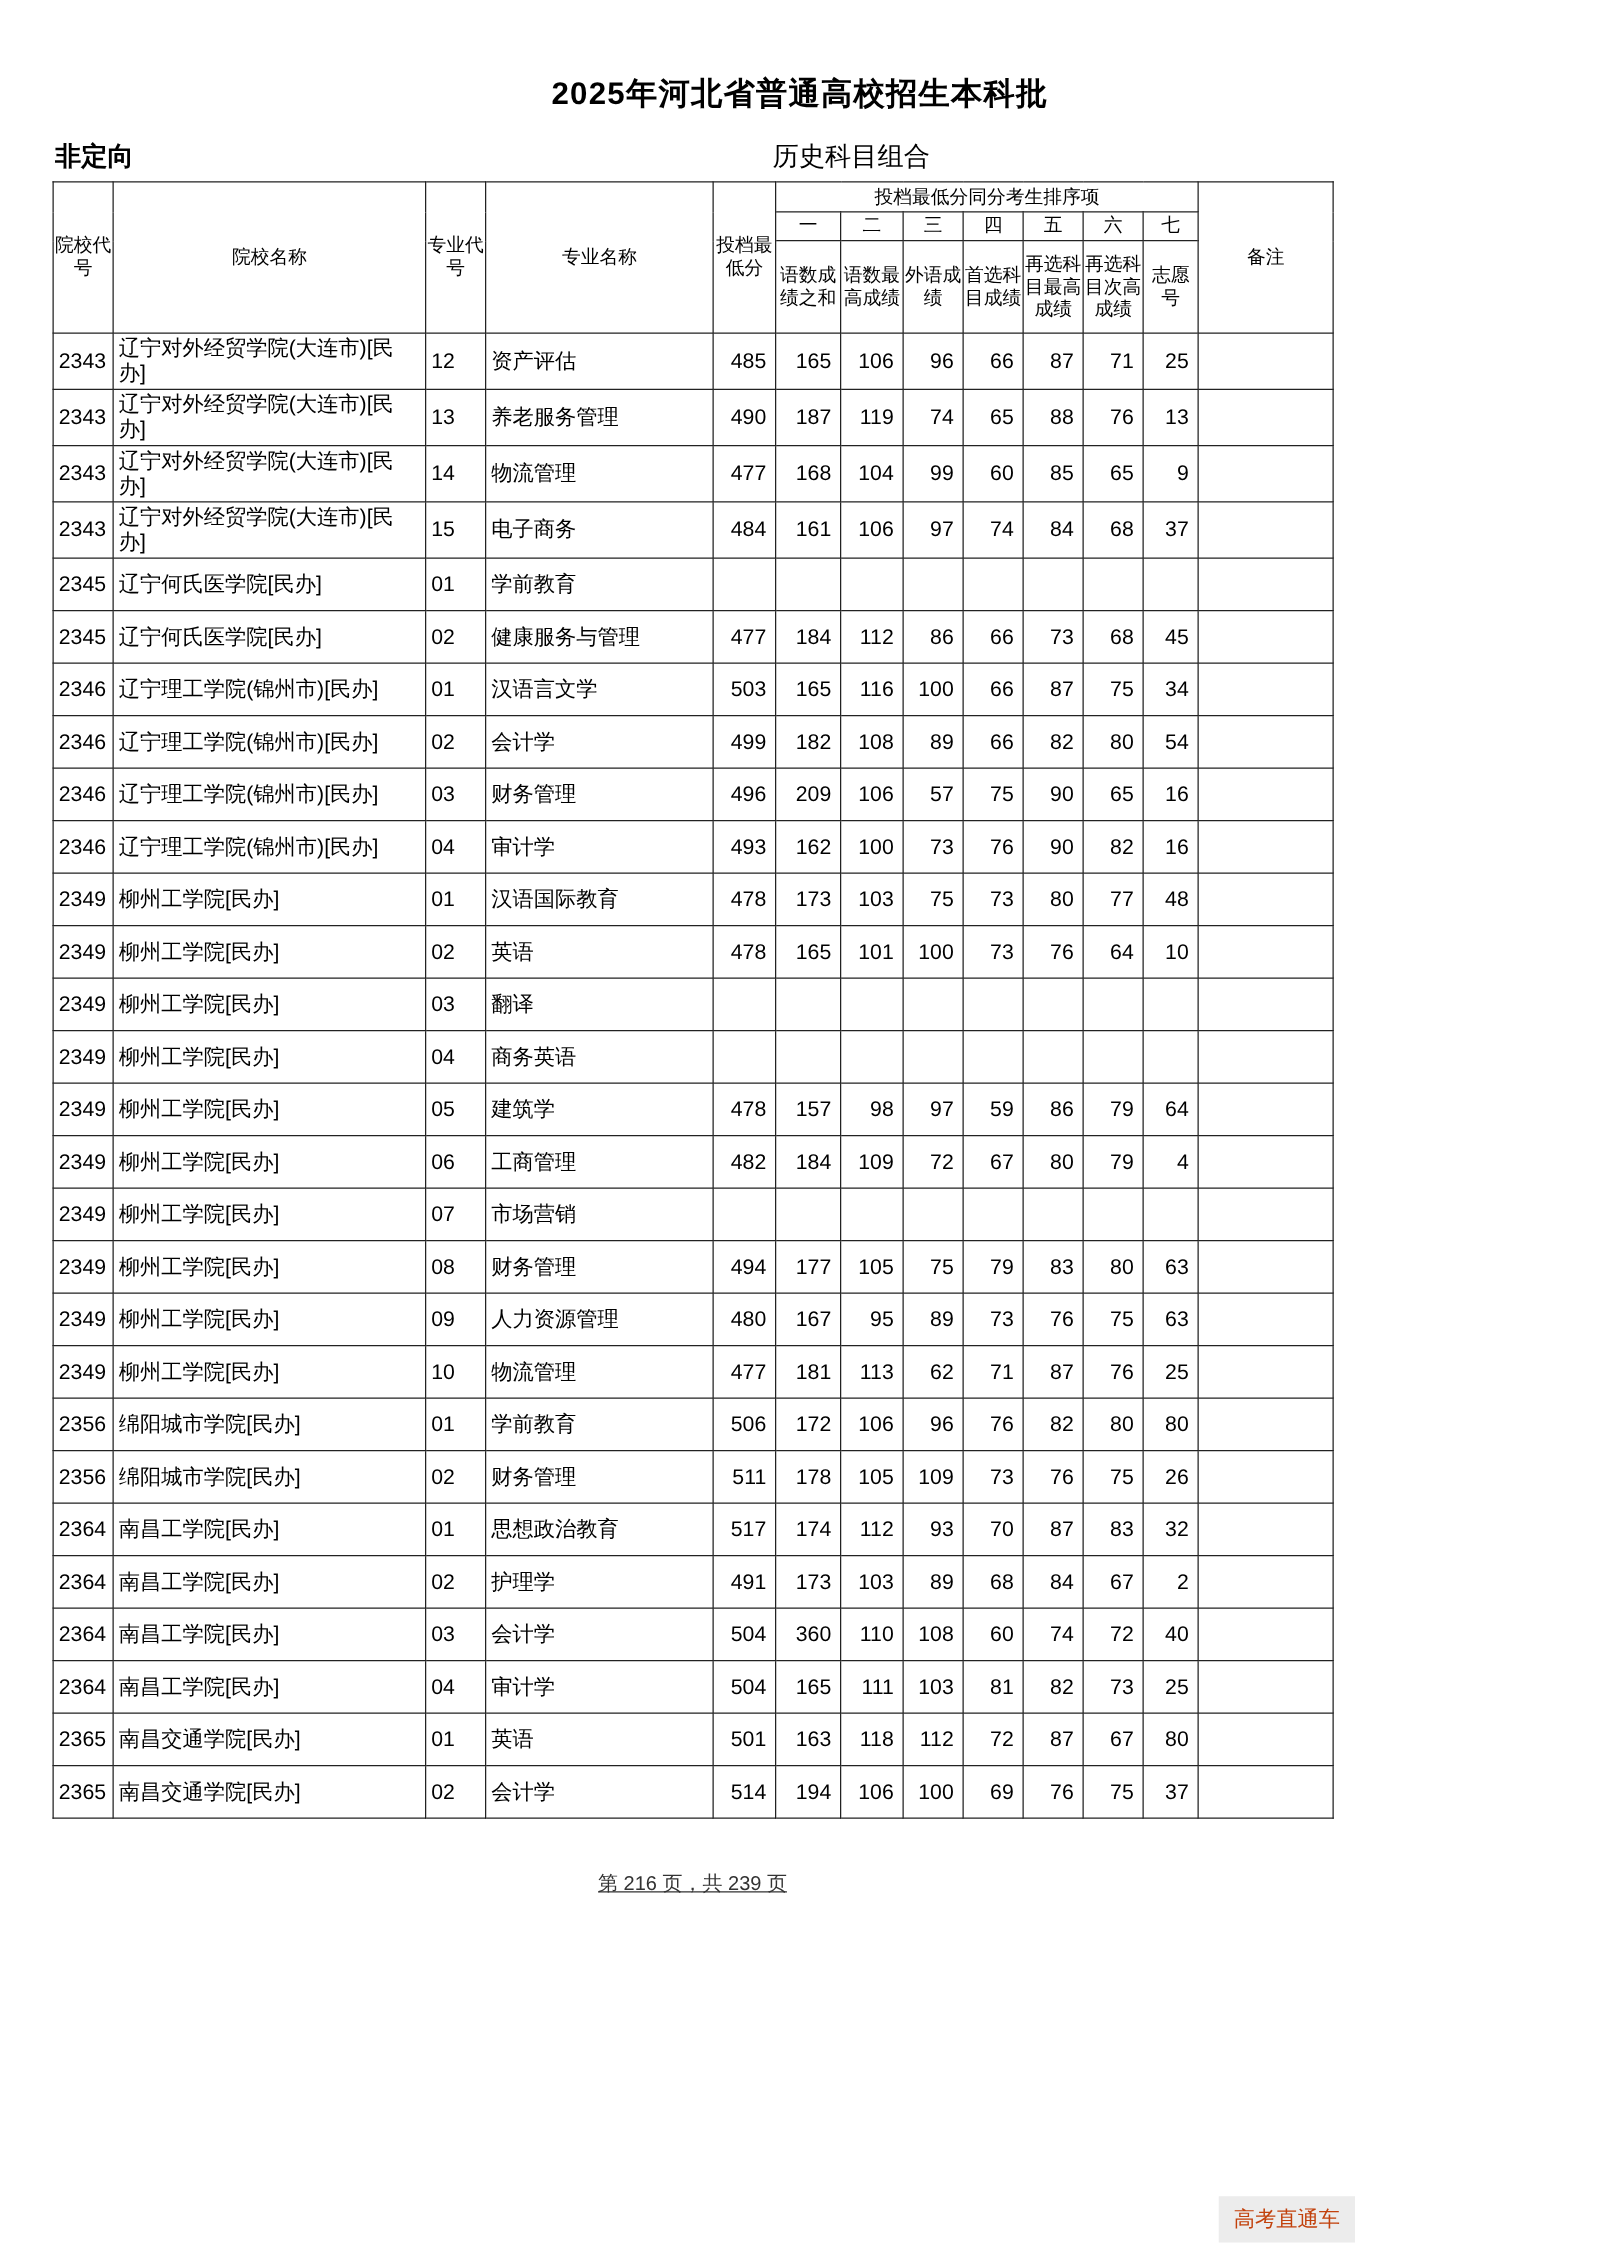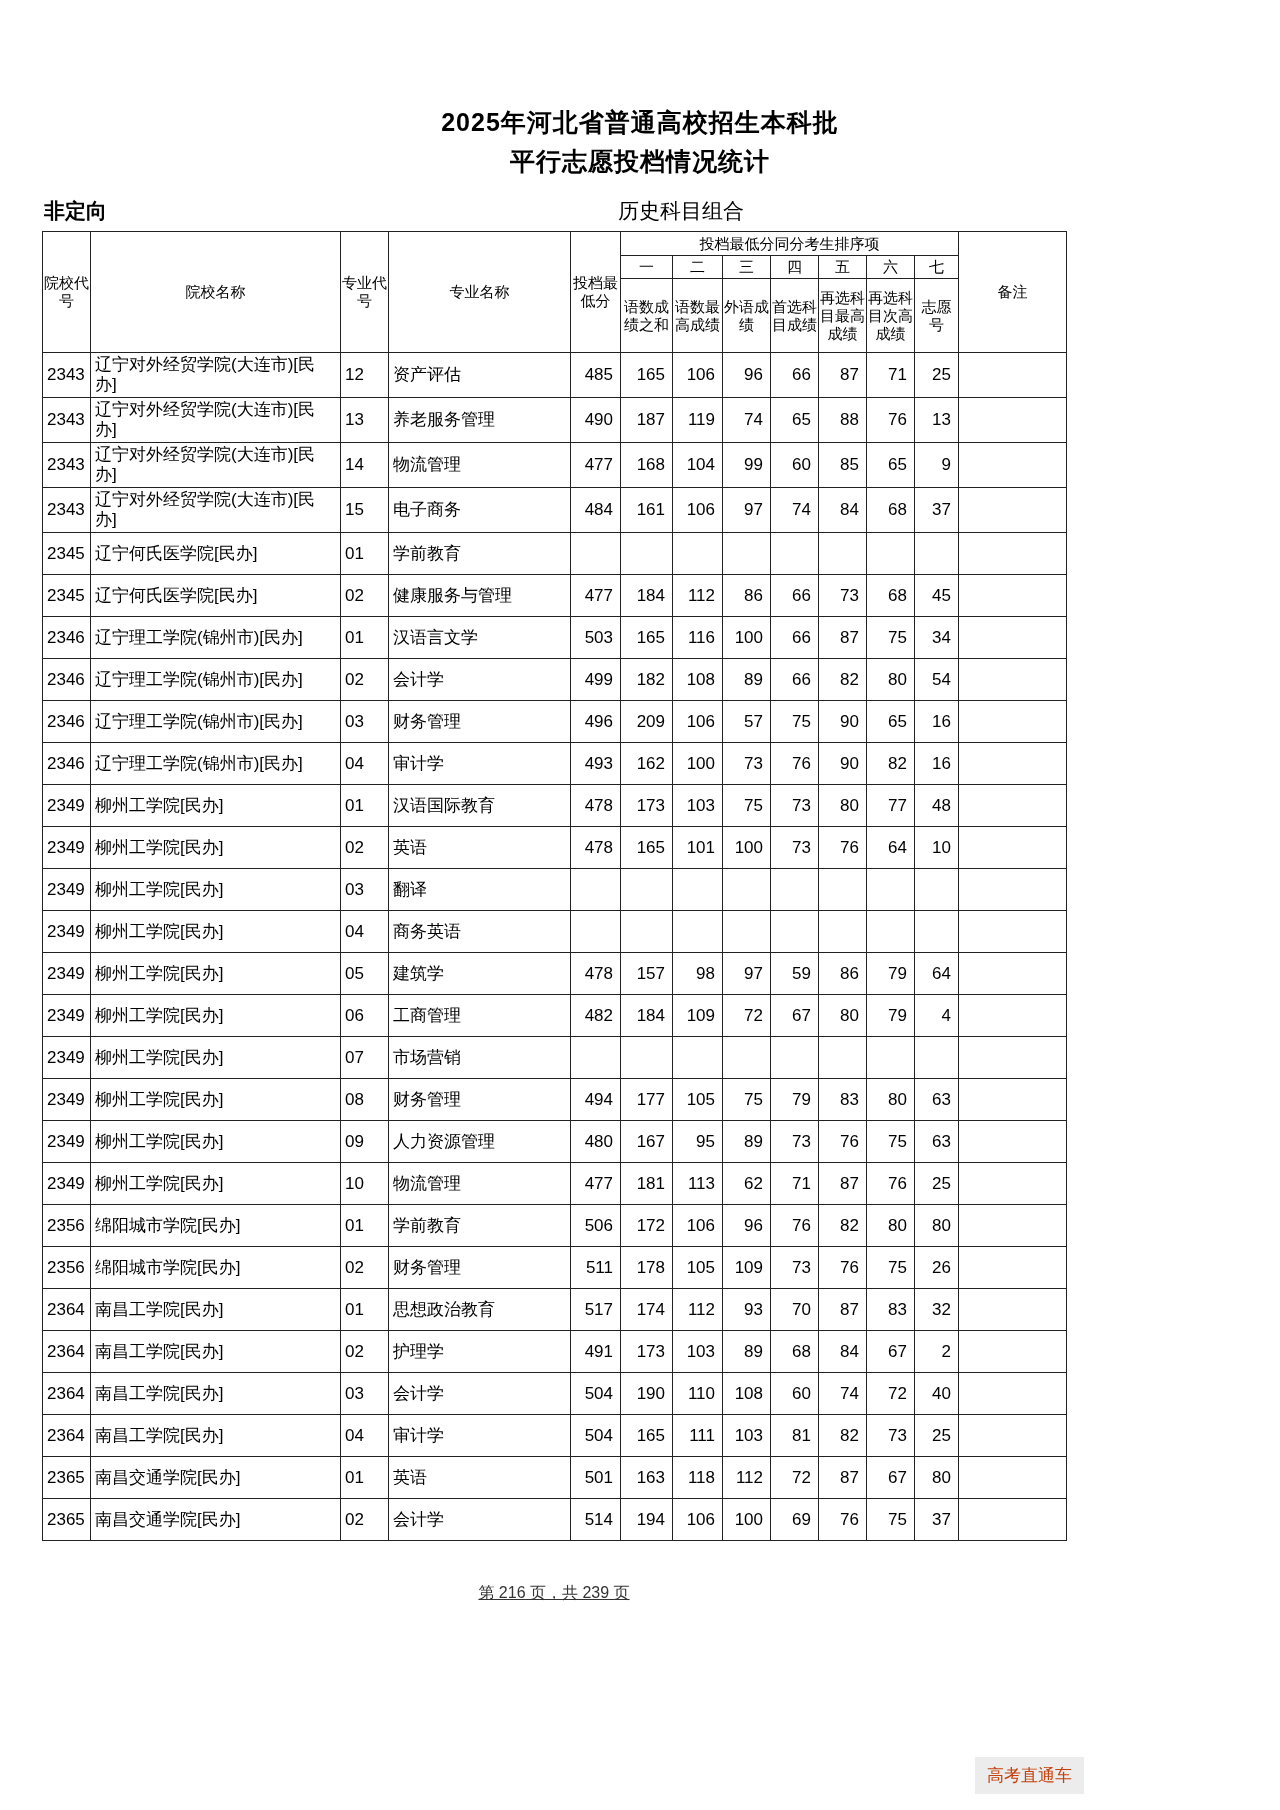--- a/index.html
+++ b/index.html
@@ -4,21 +4,21 @@
 <style>
   * { margin: 0; padding: 0; box-sizing: border-box; }
   html, body { background: #ffffff; }
   body {
     width: 1280px;
     height: 1810px;
     position: relative;
     font-family: "Liberation Sans", "DejaVu Sans", sans-serif;
     color: #000000;
   }
-  .titles { text-align: center; padding-top: 56px; margin-top: 47px; }
+  .titles { text-align: center; padding-top: 56px; }
   .title-line {
     font-size: 25px;
     font-weight: bold;
     line-height: 39px;
     letter-spacing: 1px;
   }
   .labels {
     position: relative;
     width: 1024px;
     margin: 14px 0 6px 42px;
@@ -81,21 +81,20 @@
     color: #c2410c;
     font-size: 17px;
     padding: 7px 12px;
   }
 </style>
 </head>
 <body>
 
 <div class="titles">
   <div class="title-line">2025年河北省普通高校招生本科批</div>
-  <div class="title-line">平行志愿投档情况统计</div>
 </div>
 
 <div class="labels">
   <span class="label-left">非定向</span>
   <span class="label-right">历史科目组合</span>
 </div>
 
 <table class="stats">
   <colgroup>
     <col style="width:48px">
@@ -501,21 +500,21 @@
         <td class="col-r6 al-right">67</td>
         <td class="col-r7 al-right">2</td>
         <td class="col-remark al-left"></td>
       </tr>
       <tr>
         <td class="col-code al-left">2364</td>
         <td class="col-name al-left">南昌工学院[民办]</td>
         <td class="col-mcode al-center">03</td>
         <td class="col-major al-left">会计学</td>
         <td class="col-score al-right">504</td>
-        <td class="col-r1 al-right">190</td>
+        <td class="col-r1 al-right">360</td>
         <td class="col-r2 al-right">110</td>
         <td class="col-r3 al-right">108</td>
         <td class="col-r4 al-right">60</td>
         <td class="col-r5 al-right">74</td>
         <td class="col-r6 al-right">72</td>
         <td class="col-r7 al-right">40</td>
         <td class="col-remark al-left"></td>
       </tr>
       <tr>
         <td class="col-code al-left">2364</td>

